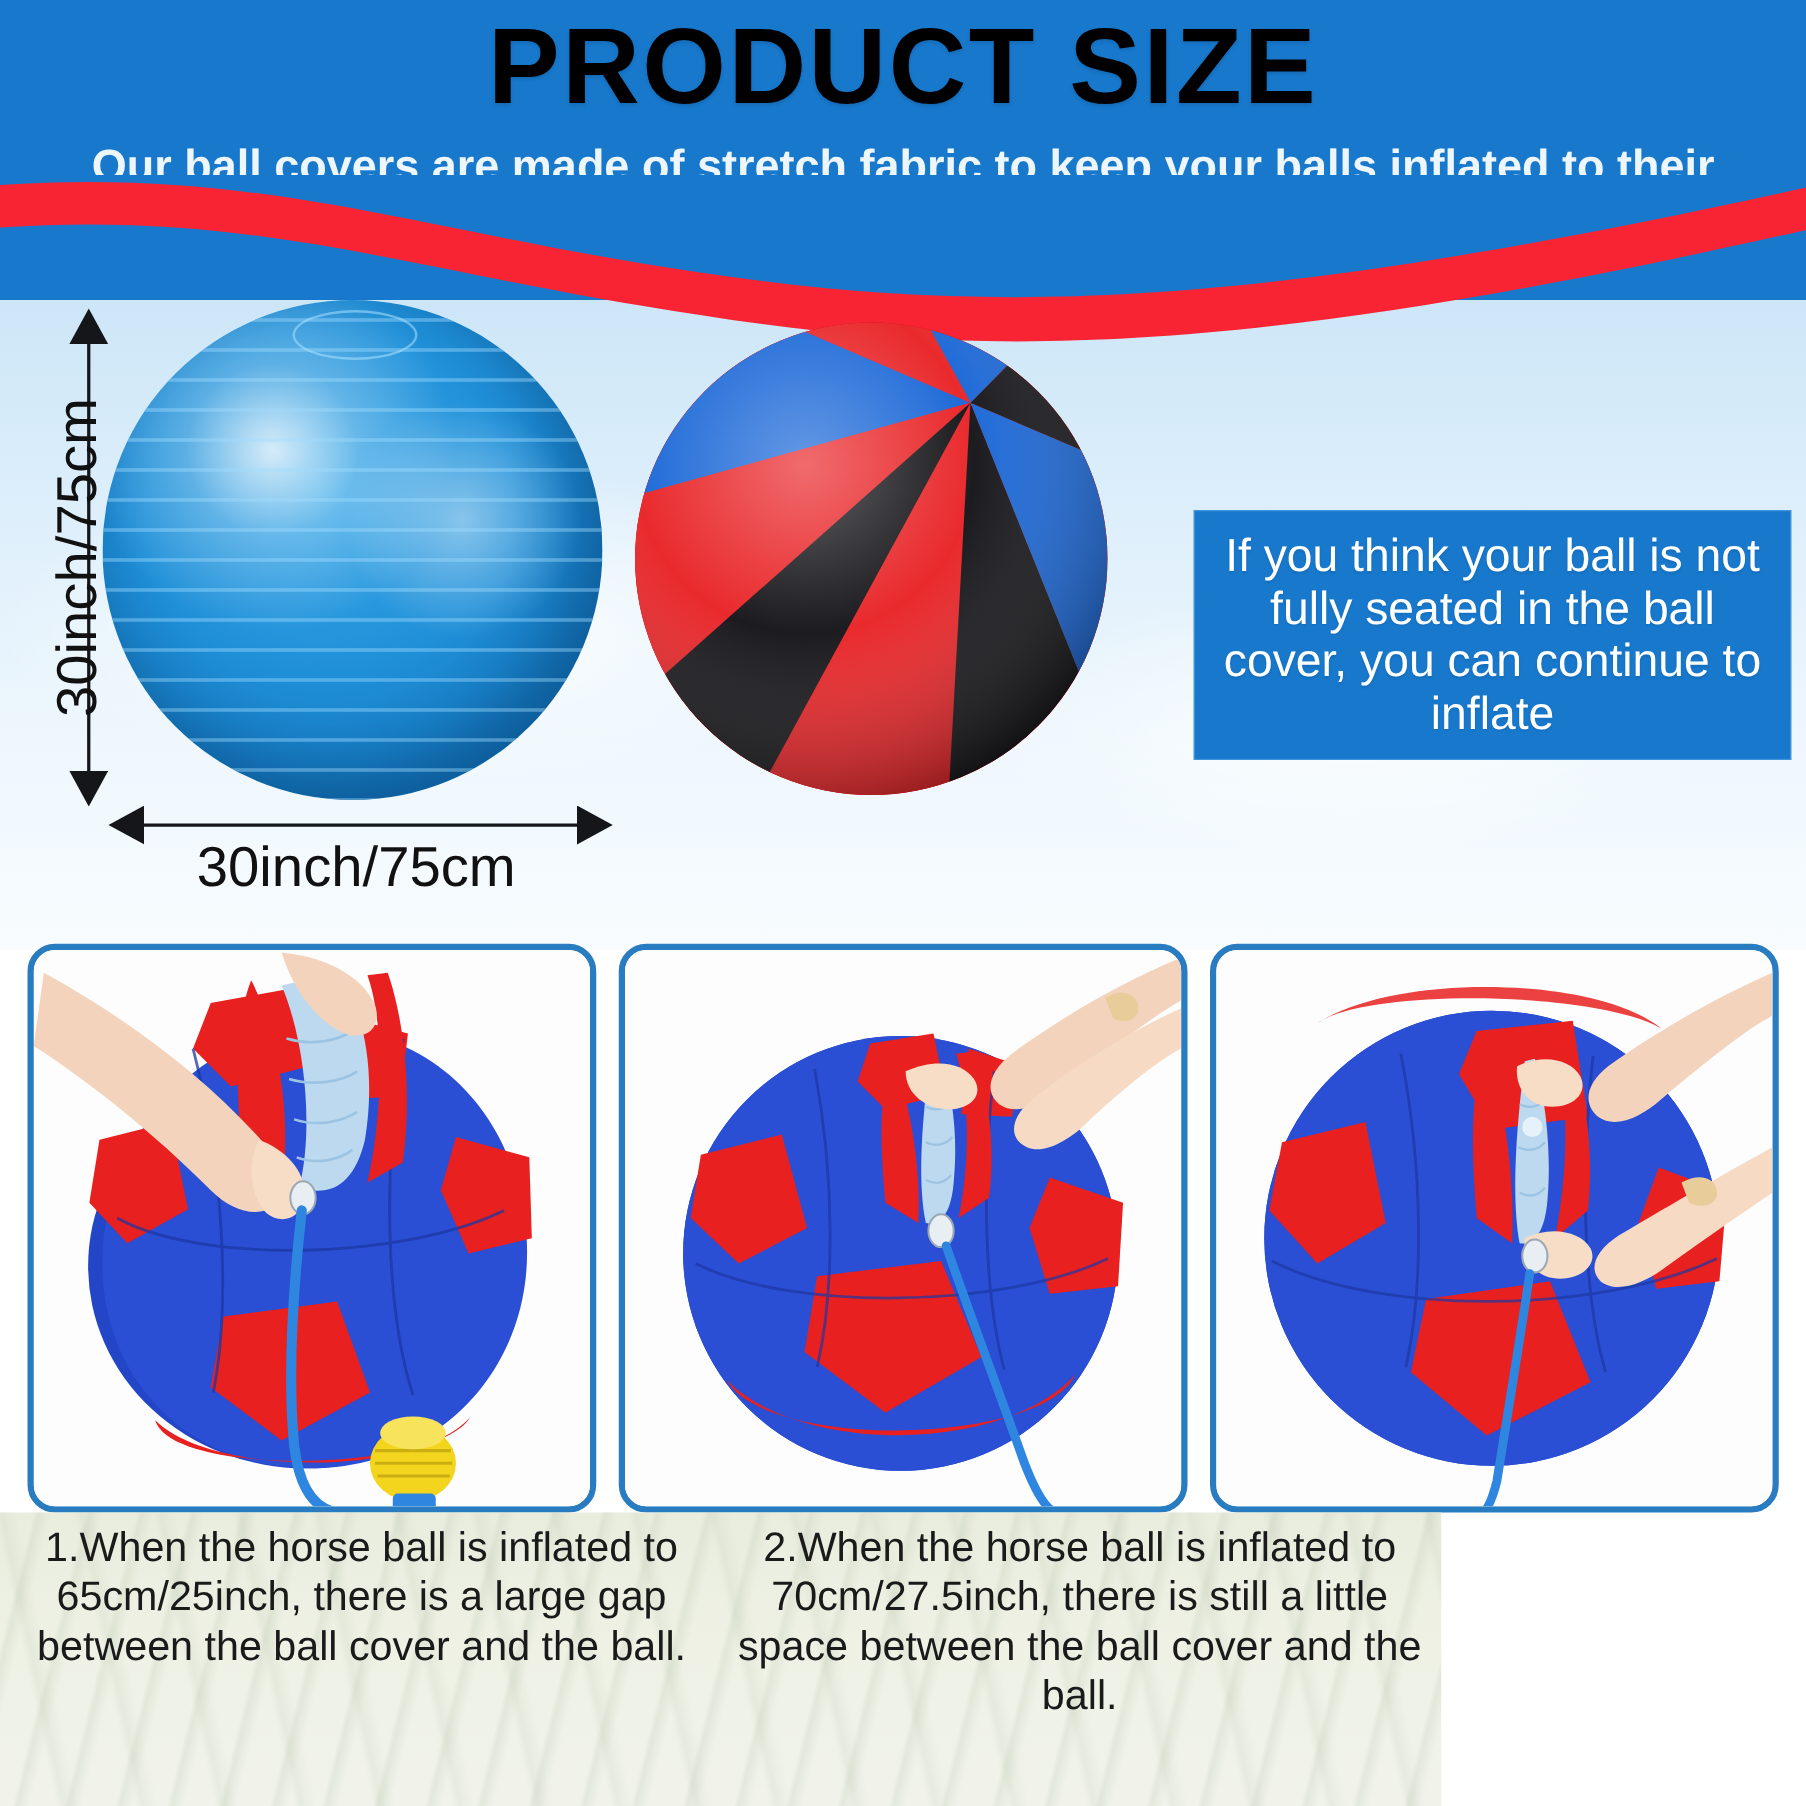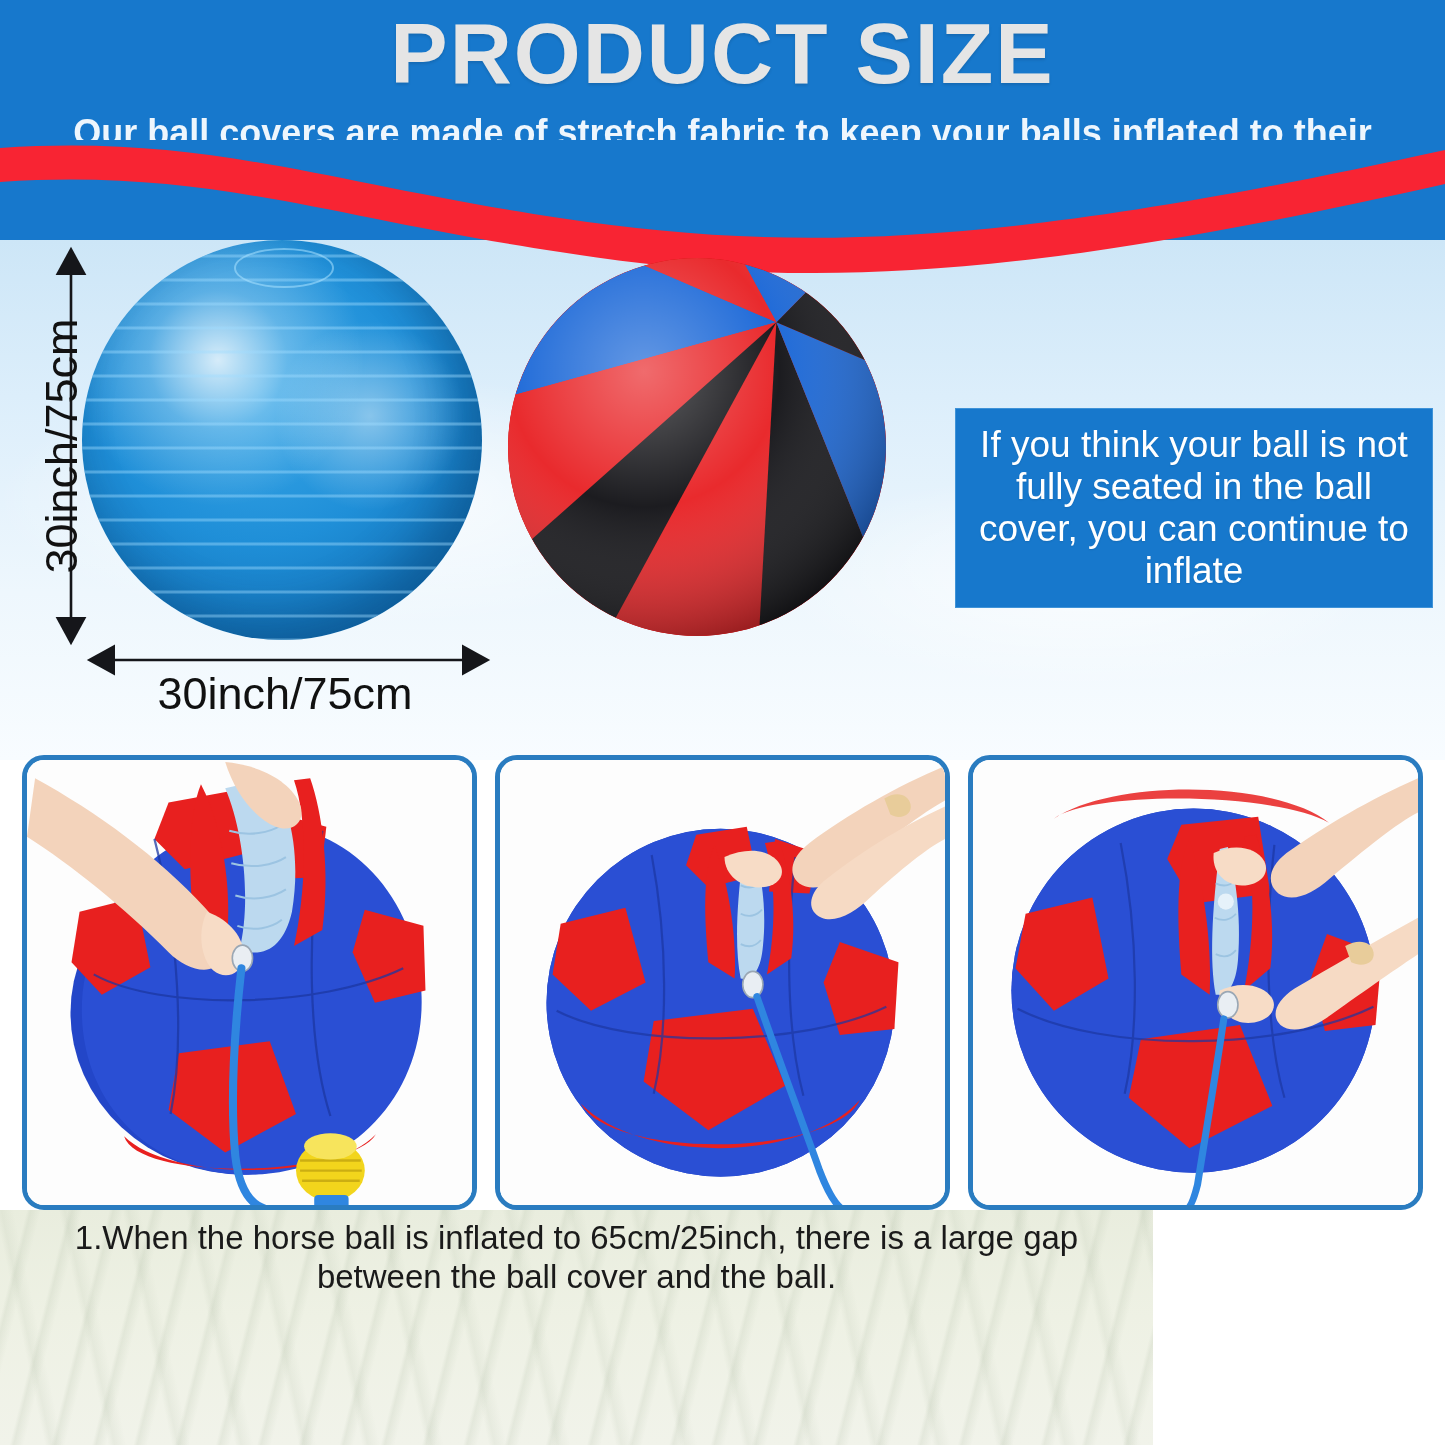--- a/index.html
+++ b/index.html
@@ -23,21 +23,21 @@
     width: 1445px;
     height: 240px;
     background: #1778cc;
     overflow: hidden;
   }
   .title {
     position: absolute;
     left: 0; top: 8px;
     width: 1445px;
     text-align: center;
-    color: #e5e5e5;
+    color: #000000;
     font-size: 86px;
     font-weight: bold;
     letter-spacing: 2px;
     line-height: 1.05;
     text-shadow: 0 2px 3px rgba(0,0,0,0.12);
   }
   .subtitle {
     position: absolute;
     left: 50px; top: 112px;
     width: 1345px;
@@ -426,15 +426,16 @@
         <path d="M368 184 C 382 176, 394 180, 396 190 C 398 200, 386 206, 374 200 Z" fill="#e8cc9a"></path>
 
         <ellipse cx="252" cy="242" rx="10" ry="13" fill="#e9eef3" stroke="#9aa7b4" stroke-width="1.6"></ellipse>
         <path d="M248 256 C 240 310, 230 370, 222 420 C 218 436, 214 444, 210 445" stroke="#2f86e0" stroke-width="7" fill="none" stroke-linecap="round"></path>
       </svg>
     </div>
   </div>
 
   <div class="captions">
     <div class="caption">1.When the horse ball is inflated to 65cm/25inch, there is a large gap between the ball cover and the ball.</div>
+    <div class="caption">2.When the horse ball is inflated to 70cm/27.5inch, there is still a little space between the ball cover and the ball.</div>
   </div>
 
 </div>
 
 </body></html>

